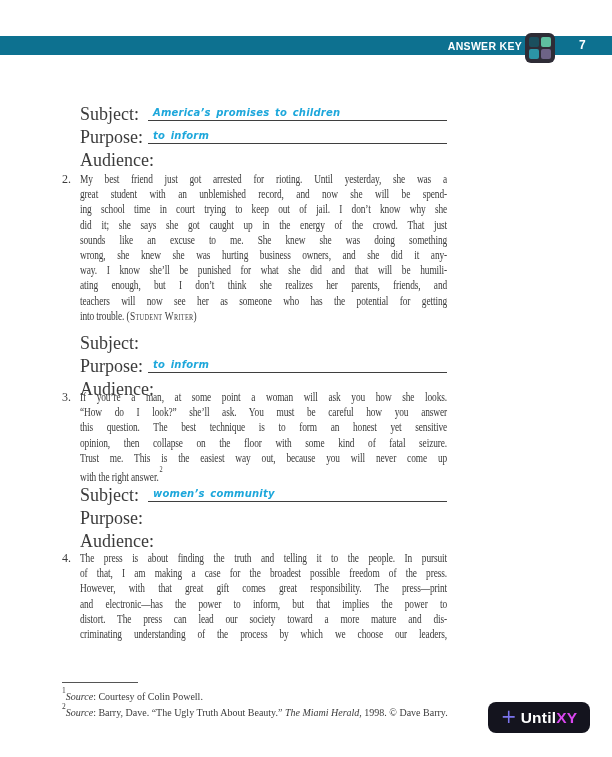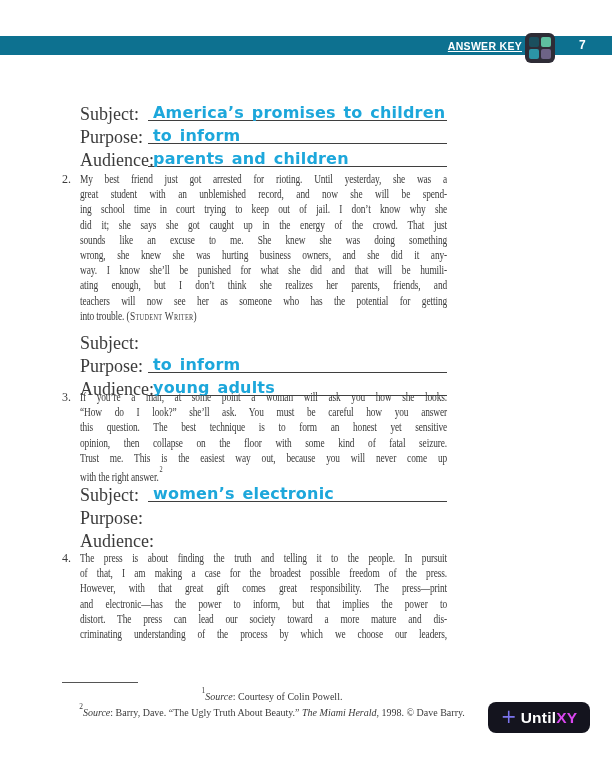--- a/index.html
+++ b/index.html
@@ -6,21 +6,21 @@
   .page {
     position:relative; width:612px; height:757px; background:#ffffff;
     font-family:"Liberation Serif", serif; color:#3b3b3b; overflow:hidden;
   }
 
   
   .header-bar { position:absolute; left:0; top:36px; width:612px; height:19px; background:#0d7190; }
   .hdr-label {
     position:absolute; top:41px; right:90px; color:#ffffff;
     font-family:"Liberation Sans", sans-serif; font-weight:bold;
-    font-size:10.5px; line-height:10px; letter-spacing:0.3px;text-decoration:underline;
+    font-size:10.5px; line-height:10px; letter-spacing:0.3px;
   }
   .hdr-page {
     position:absolute; top:40px; left:579px; color:#ffffff;
     font-family:"Liberation Sans", sans-serif; font-weight:bold;
     font-size:12px; line-height:11px;
   }
   .hdr-icon {
     position:absolute; left:525px; top:33px; width:30px; height:30px;
     background:#2e2c36; border-radius:6px; box-sizing:border-box; padding:4px;
     display:grid; grid-template-columns:1fr 1fr; grid-template-rows:1fr 1fr; gap:2px;
@@ -45,27 +45,27 @@
 
   
   .agroup { position:absolute; left:80px; width:367px; }
   .arow { display:flex; height:23px; }
   .alabel { width:68px; align-self:flex-end; font-size:18px; line-height:14px; color:#3b3b3b; }
   .aline {
     flex:1; border-bottom:1px solid #3f3f3f;
     display:flex; align-items:flex-end; padding:0 0 2px 5px; box-sizing:border-box;
   }
   .aval {
-    font-family:"DejaVu Sans", sans-serif; font-weight:600;
-    font-size:16px; line-height:11px; color:#1da7db;
+    font-family:"DejaVu Sans", sans-serif; font-style:italic; font-weight:600;
+    font-size:10px; line-height:11px; color:#1da7db;
     letter-spacing:0.2px; word-spacing:2px; white-space:nowrap;
   }
 
   
-  .footnotes { position:absolute; left:62px; top:682px; width:420px; font-size:10px; line-height:13px;text-align:center; }
+  .footnotes { position:absolute; left:62px; top:682px; width:420px; font-size:10px; line-height:13px; }
   .fn-divider { width:76px; border-top:1px solid #555; margin-bottom:4px; }
   .fn sup { font-size:7.5px; position:relative; top:-3px; }
   .fn i { font-style:italic; }
 
   
   .badge {
     position:absolute; left:488px; top:702px; width:102px; height:31px;
     background:#14141e; border-radius:8px;
     display:flex; align-items:center; justify-content:center; gap:4px;
     font-family:"Liberation Sans", sans-serif;
@@ -98,23 +98,20 @@
         </span>
     </div>
     <div class="arow">
       <span class="alabel">Purpose:</span>
       <span class="aline">
           <span class="aval">to inform</span>
         </span>
     </div>
     <div class="arow">
       <span class="alabel">Audience:</span>
-      <span class="aline">
-          <span class="aval">parents and children</span>
-        </span>
     </div>
   </div>
 
   <div class="item" style="top:172px">
     <span class="num">2.</span>
     <div class="para">
       <div class="pline">My best friend just got arrested for rioting. Until yesterday, she was a</div>
       <div class="pline">great student with an unblemished record, and now she will be spend-</div>
       <div class="pline">ing school time in court trying to keep out of jail. I don’t know why she</div>
       <div class="pline">did it; she says she got caught up in the energy of the crowd. That just</div>
@@ -132,43 +129,40 @@
       <span class="alabel">Subject:</span>
     </div>
     <div class="arow">
       <span class="alabel">Purpose:</span>
       <span class="aline">
           <span class="aval">to inform</span>
         </span>
     </div>
     <div class="arow">
       <span class="alabel">Audience:</span>
-      <span class="aline">
-          <span class="aval">young adults</span>
-        </span>
     </div>
   </div>
 
   <div class="item" style="top:390px">
     <span class="num">3.</span>
     <div class="para">
       <div class="pline">If you’re a man, at some point a woman will ask you how she looks.</div>
       <div class="pline">“How do I look?” she’ll ask. You must be careful how you answer</div>
       <div class="pline">this question. The best technique is to form an honest yet sensitive</div>
       <div class="pline">opinion, then collapse on the floor with some kind of fatal seizure.</div>
       <div class="pline">Trust me. This is the easiest way out, because you will never come up</div>
       <div class="pline last"><span>with the right answer.</span><sup class="fnref">2</sup></div>
     </div>
   </div>
 
   <div class="agroup" style="top:479px">
     <div class="arow">
       <span class="alabel">Subject:</span>
       <span class="aline">
-          <span class="aval">women’s electronic</span>
+          <span class="aval">women’s community</span>
         </span>
     </div>
     <div class="arow">
       <span class="alabel">Purpose:</span>
     </div>
     <div class="arow">
       <span class="alabel">Audience:</span>
     </div>
   </div>
 

